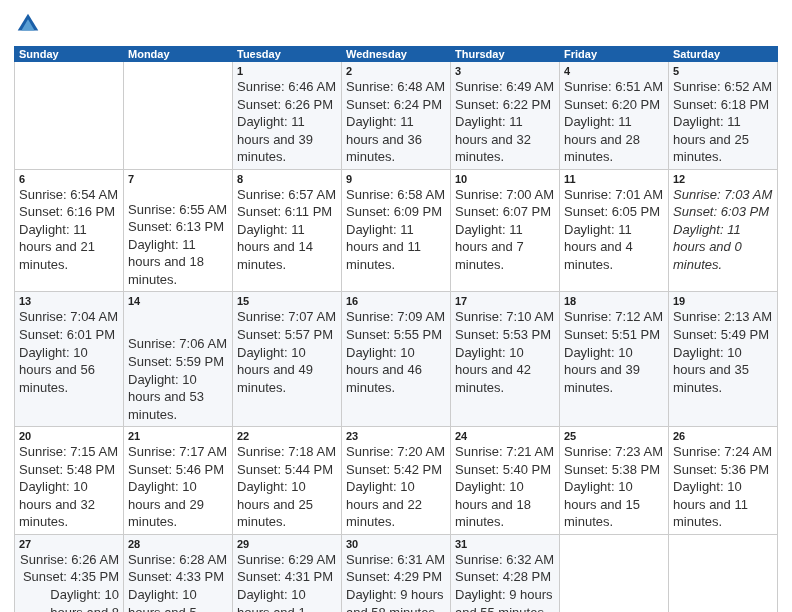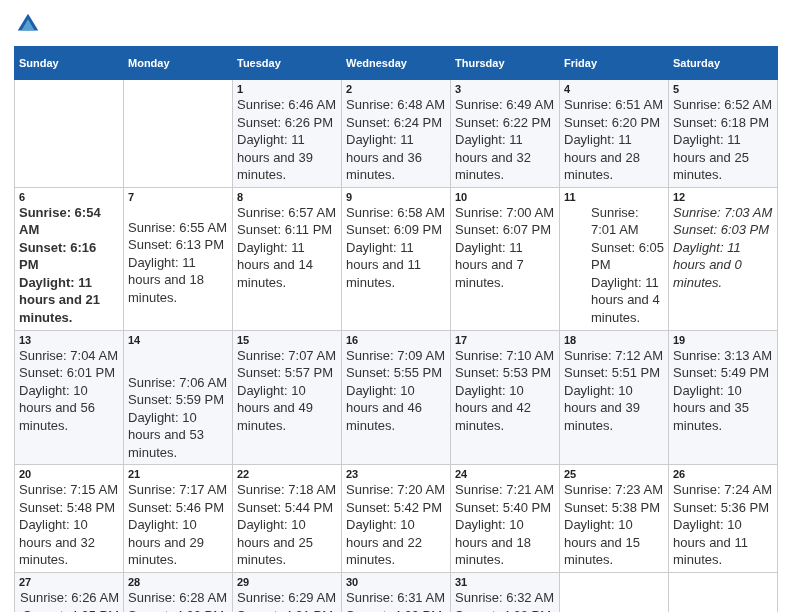--- a/index.html
+++ b/index.html
@@ -62,21 +62,21 @@
     .calendar {
       width: 100%;
       border-collapse: collapse;
       font-size: 10px;
     }
     .calendar thead th {
       background: #1a5fa8;
       color: #fff;
       font-size: 11px;
       font-weight: bold;
-      padding: 10px 4px;
+      padding: 1px 4px;
       text-align: left;
       border: 1px solid #1a5fa8;
     }
     .calendar tbody td {
       vertical-align: top;
       border: 1px solid #ccc;
       padding: 3px 4px;
       width: 14.28%;
       height: 80px;
       background: #fff;
@@ -167,21 +167,21 @@
           <td>
             <span class="day-num">5</span>
             <div class="day-info" style="white-space: pre-line;">Sunrise: 6:52 AM
 Sunset: 6:18 PM
 Daylight: 11 hours and 25 minutes.</div>
           </td>
         </tr>
         <tr>
           <td>
             <span class="day-num">6</span>
-            <div class="day-info" style="white-space: pre-line; font-weight: bold;">Sunrise: 6:54 AM
+            <div class="day-info" style="white-space: pre-line;">Sunrise: 6:54 AM
 Sunset: 6:16 PM
 Daylight: 11 hours and 21 minutes.</div>
           </td>
           <td>
             <span class="day-num">7</span>
             <div class="day-info" style="white-space: pre-line; margin-top: 16px;">Sunrise: 6:55 AM
 Sunset: 6:13 PM
 Daylight: 11 hours and 18 minutes.</div>
           </td>
           <td>
@@ -197,21 +197,21 @@
 Daylight: 11 hours and 11 minutes.</div>
           </td>
           <td>
             <span class="day-num">10</span>
             <div class="day-info" style="white-space: pre-line;">Sunrise: 7:00 AM
 Sunset: 6:07 PM
 Daylight: 11 hours and 7 minutes.</div>
           </td>
           <td>
             <span class="day-num">11</span>
-            <div class="day-info" style="white-space: pre-line; margin-left: 27px;">Sunrise: 7:01 AM
+            <div class="day-info" style="white-space: pre-line;">Sunrise: 7:01 AM
 Sunset: 6:05 PM
 Daylight: 11 hours and 4 minutes.</div>
           </td>
           <td>
             <span class="day-num">12</span>
             <div class="day-info" style="white-space: pre-line; font-style: italic;">Sunrise: 7:03 AM
 Sunset: 6:03 PM
 Daylight: 11 hours and 0 minutes.</div>
           </td>
         </tr>
@@ -247,21 +247,21 @@
 Daylight: 10 hours and 42 minutes.</div>
           </td>
           <td>
             <span class="day-num">18</span>
             <div class="day-info" style="white-space: pre-line;">Sunrise: 7:12 AM
 Sunset: 5:51 PM
 Daylight: 10 hours and 39 minutes.</div>
           </td>
           <td>
             <span class="day-num">19</span>
-            <div class="day-info" style="white-space: pre-line;">Sunrise: 3:13 AM
+            <div class="day-info" style="white-space: pre-line;">Sunrise: 2:13 AM
 Sunset: 5:49 PM
 Daylight: 10 hours and 35 minutes.</div>
           </td>
         </tr>
         <tr>
           <td>
             <span class="day-num">20</span>
             <div class="day-info" style="white-space: pre-line;">Sunrise: 7:15 AM
 Sunset: 5:48 PM
 Daylight: 10 hours and 32 minutes.</div>

